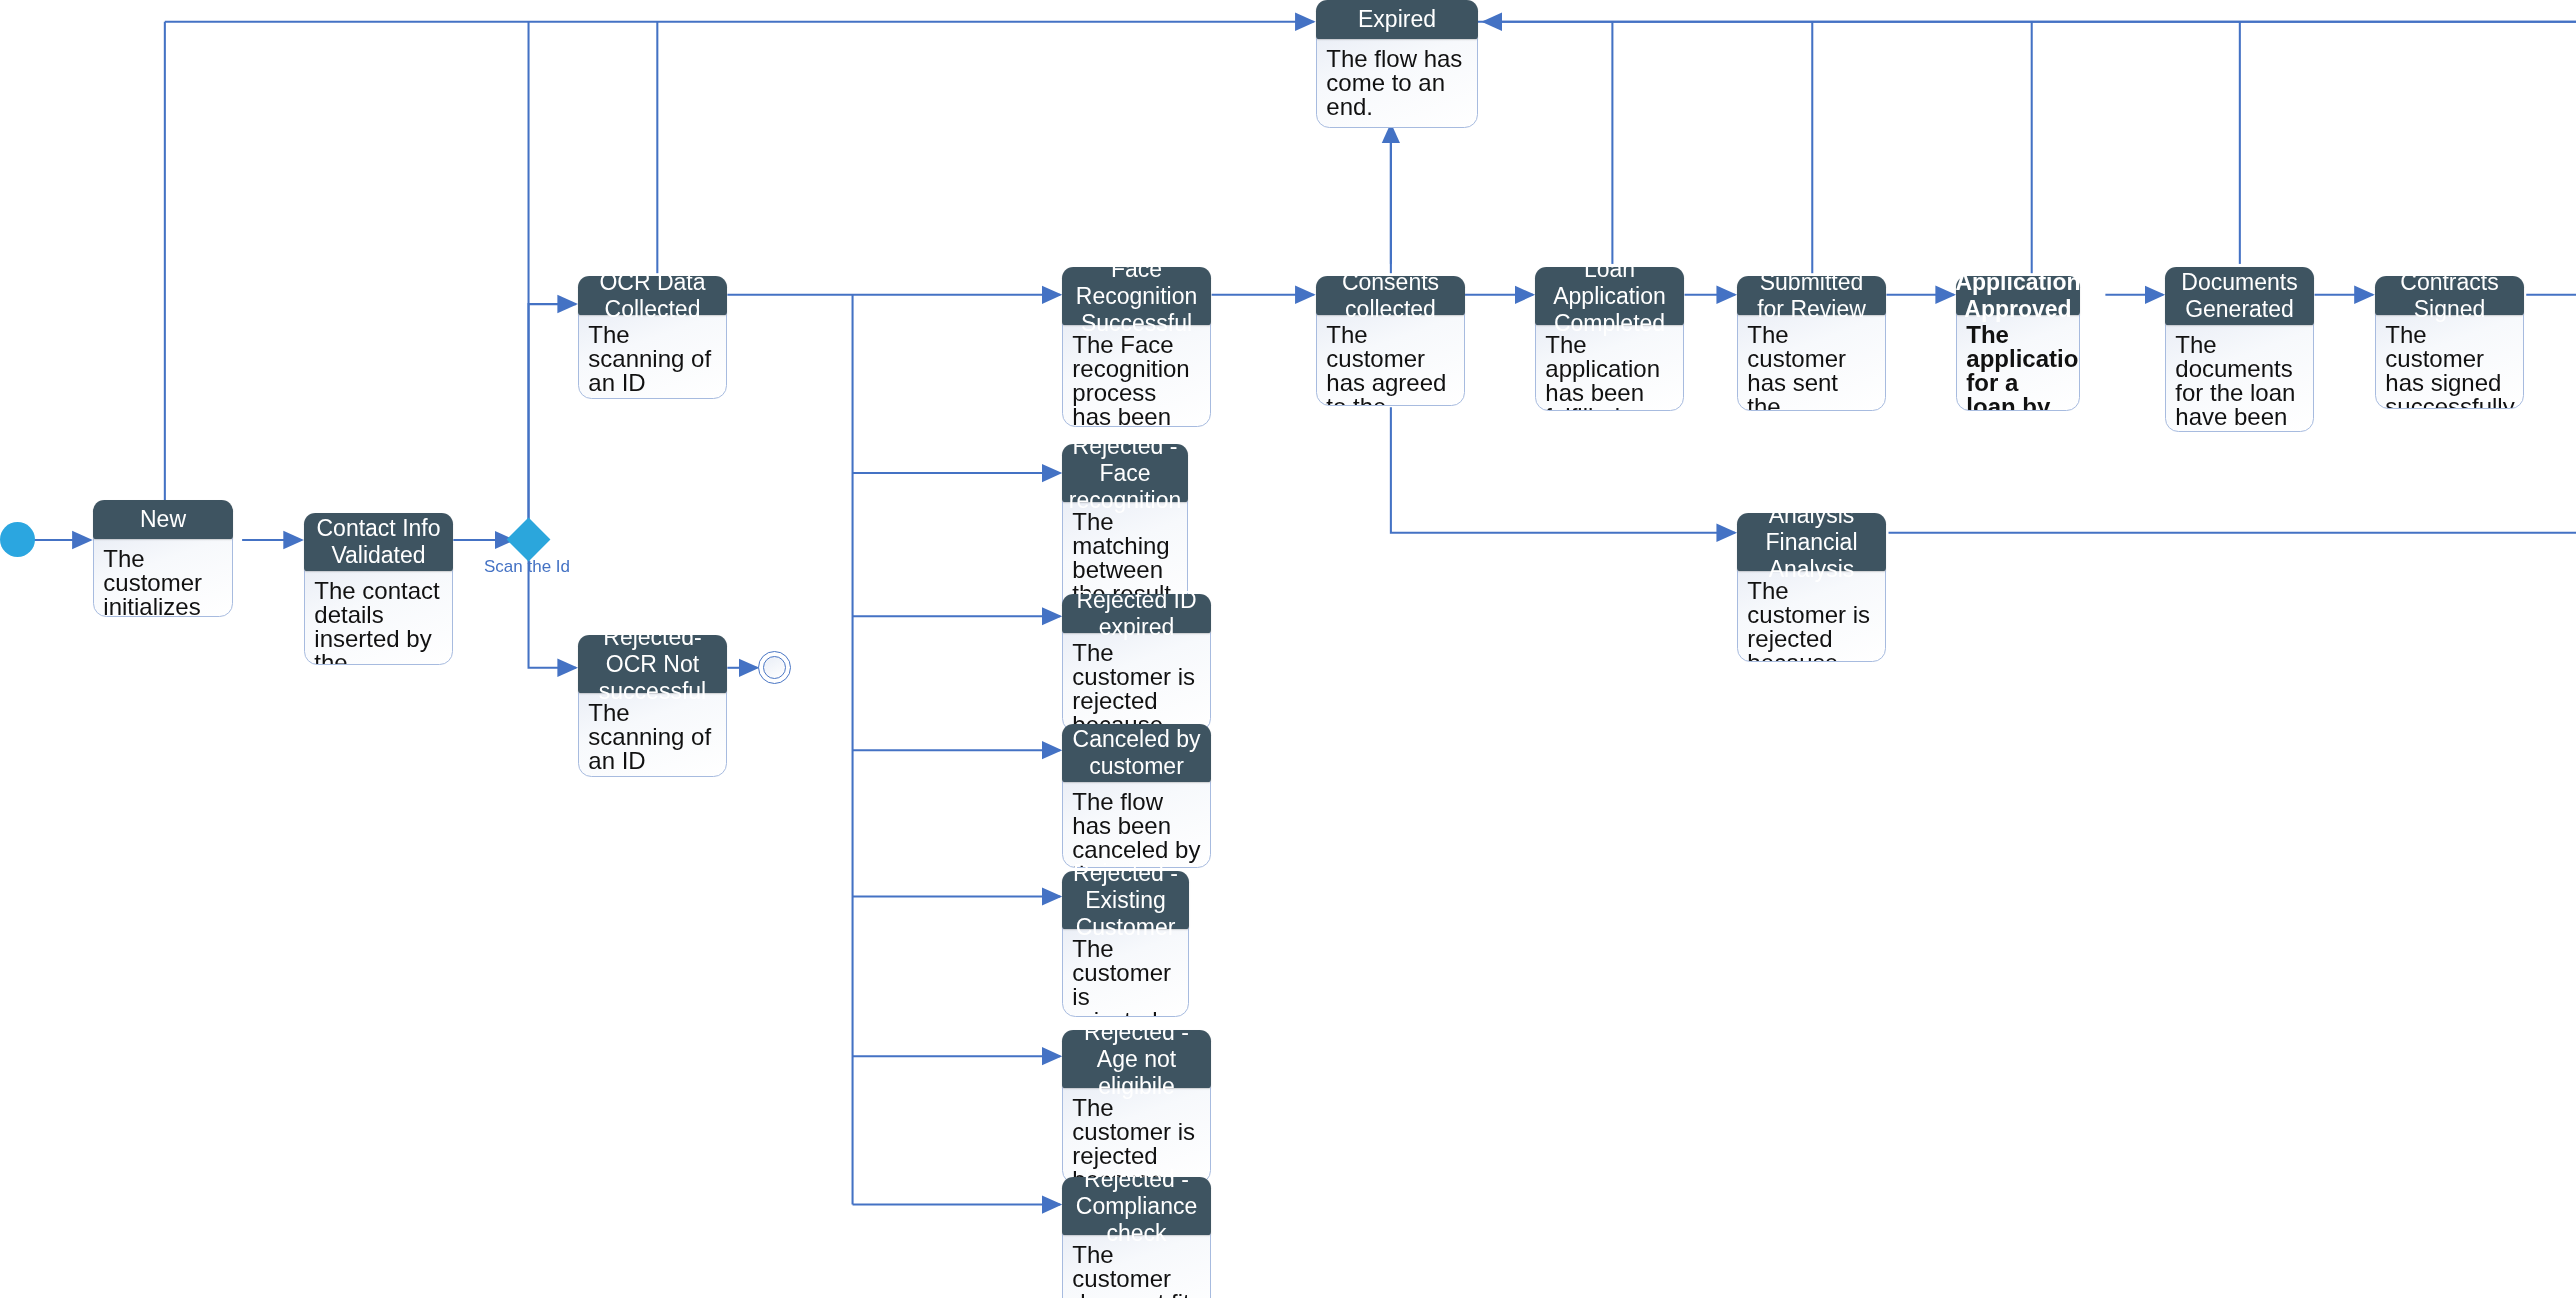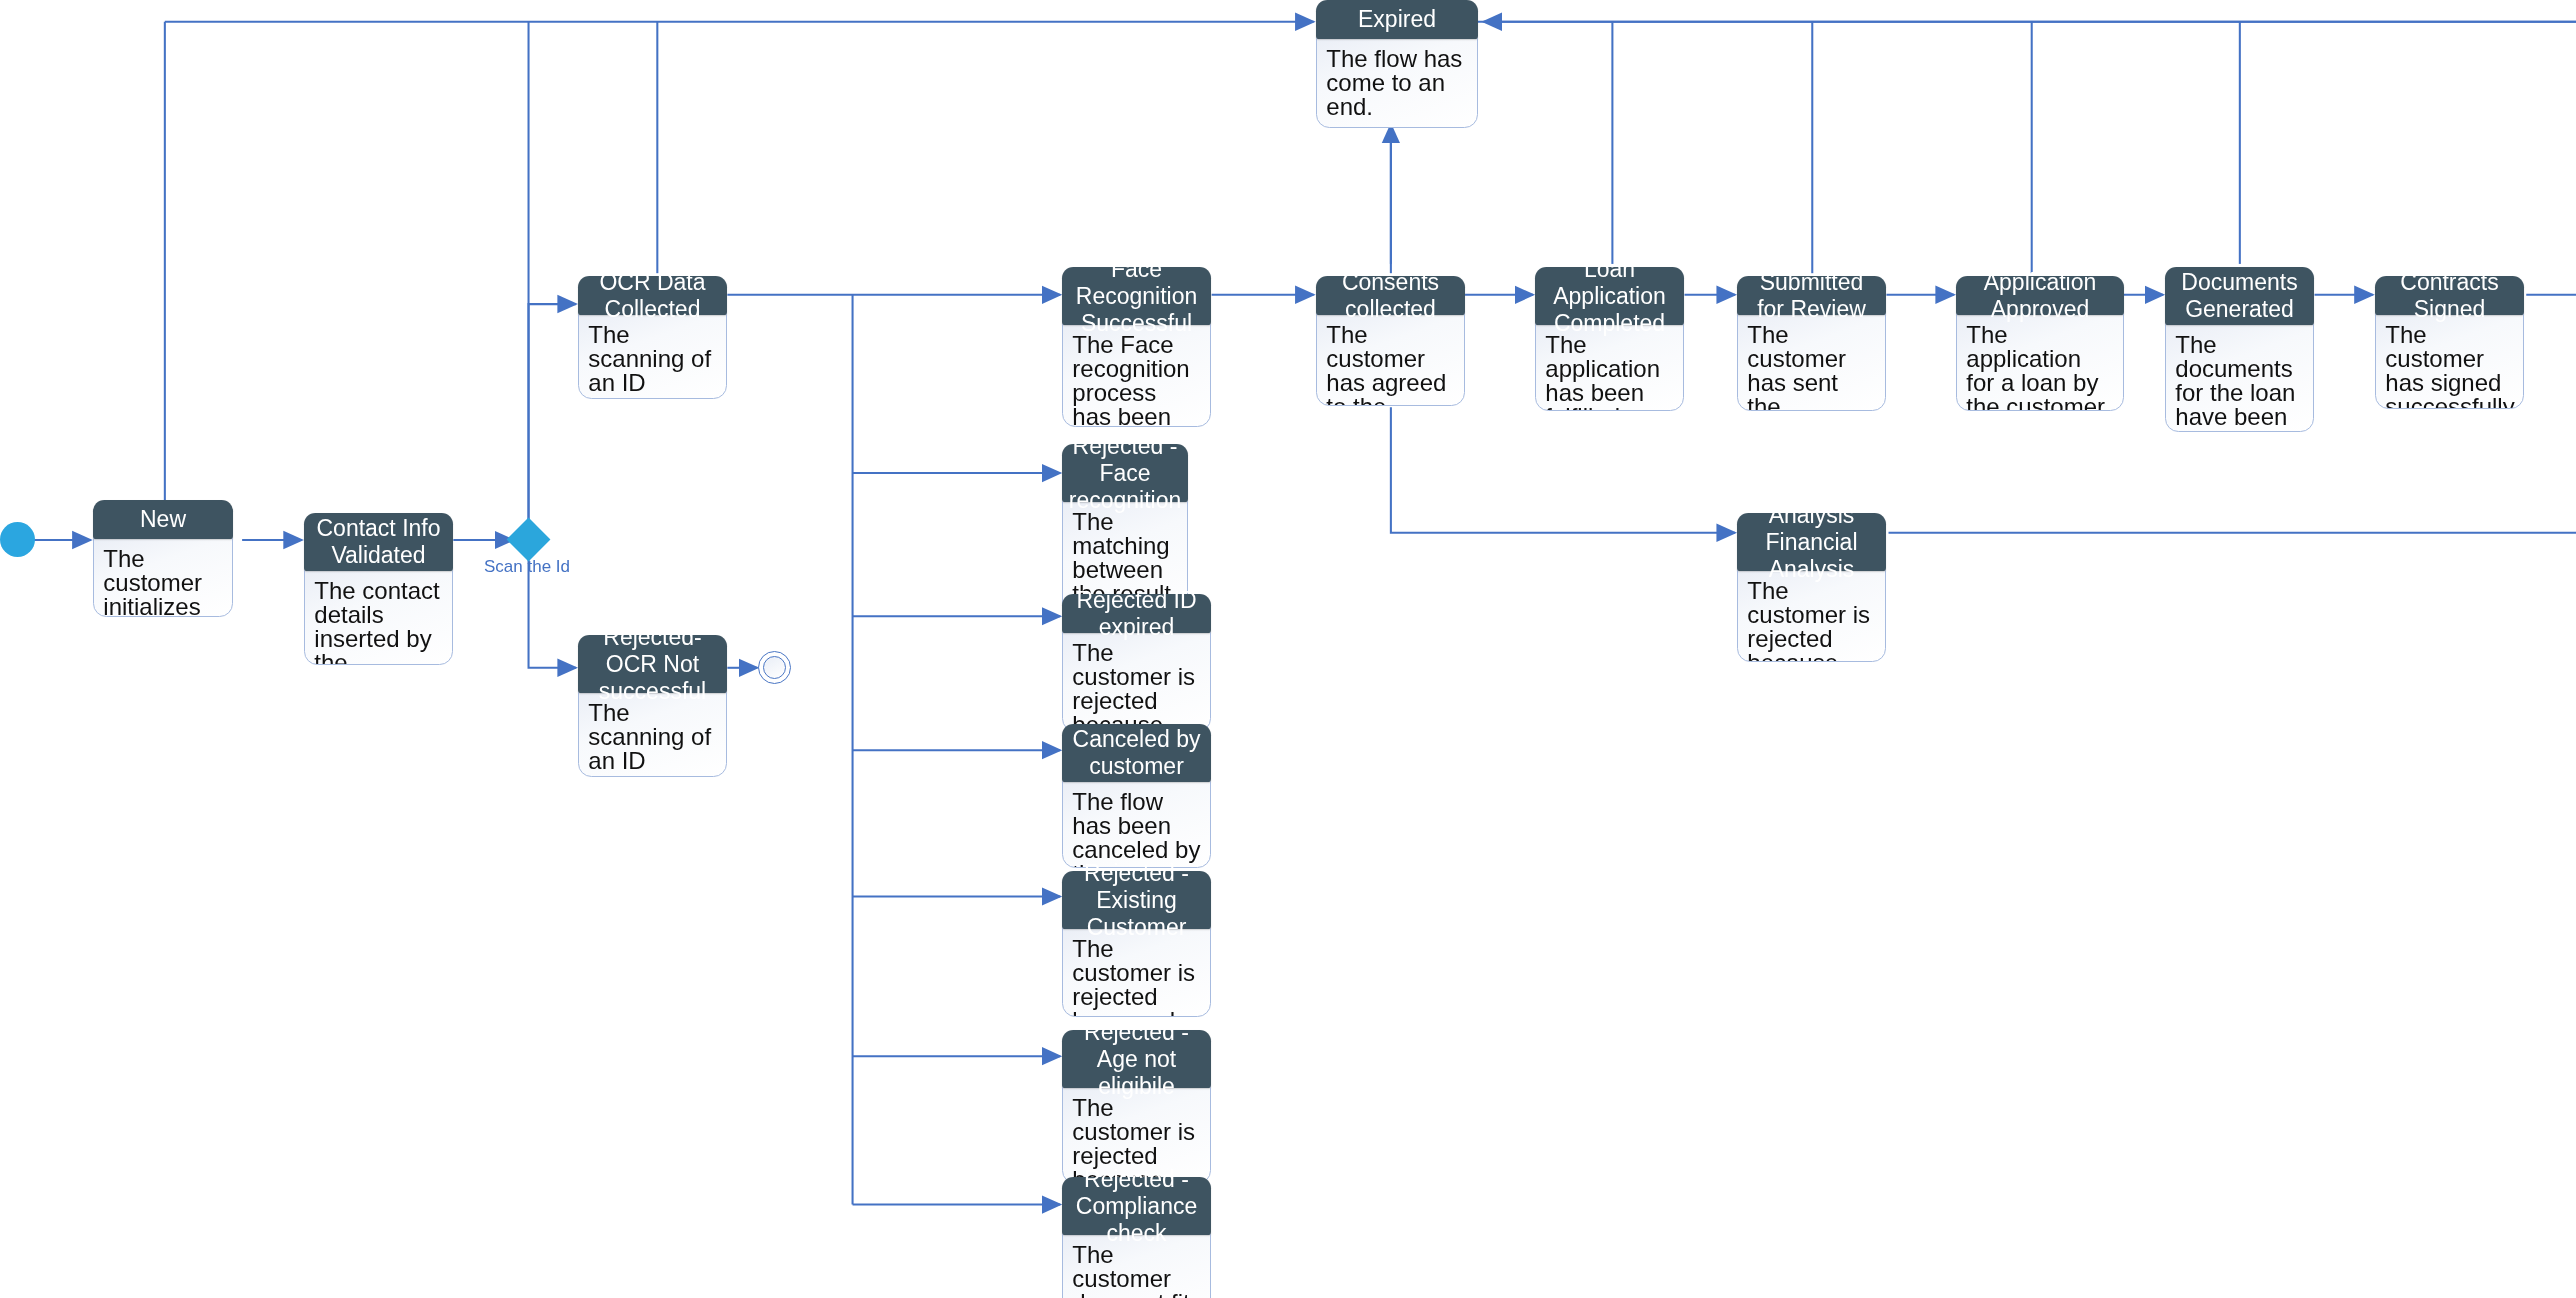--- a/index.html
+++ b/index.html
@@ -199,21 +199,21 @@
   <div class="node h2" style="left:1535px;top:267px;width:149px;">
     <div class="hdr">Loan Application Completed</div>
     <div class="body" style="height:90px;">The application has been fulfilled 100%.</div>
   </div>
 
   <div class="node h1" style="left:1737px;top:276px;width:149px;">
     <div class="hdr">Submitted for Review</div>
     <div class="body" style="height:100px;">The customer has sent the application for review to the bank.</div>
   </div>
 
-  <div class="node h1" style="left:1956px;top:276px;width:168px;">
+  <div class="node h1" style="left:1956px;top:276px;width:124px;font-weight:bold;">
     <div class="hdr">Application Approved</div>
     <div class="body" style="height:100px;">The application for a loan by the customer has been validated by the bank.</div>
   </div>
 
   <div class="node h2" style="left:2165px;top:267px;width:149px;">
     <div class="hdr">Documents Generated</div>
     <div class="body" style="height:111px;">The documents for the loan have been generated and need to be signed by the customer.</div>
   </div>
 
   <div class="node h1" style="left:2375px;top:276px;width:149px;">
@@ -229,21 +229,21 @@
   <div class="node h1" style="left:1062px;top:594px;width:149px;">
     <div class="hdr">Rejected ID expired</div>
     <div class="body" style="height:103px;">The customer is rejected because the ID document is no longer valid.</div>
   </div>
 
   <div class="node h2" style="left:1062px;top:724px;width:149px;">
     <div class="hdr">Canceled by customer</div>
     <div class="body" style="height:90px;">The flow has been canceled by the customer.</div>
   </div>
 
-  <div class="node h2" style="left:1062px;top:871px;width:149px;">
+  <div class="node h2" style="left:1062px;top:871px;width:127px;">
     <div class="hdr">Rejected - Existing Customer</div>
     <div class="body" style="height:92px;">The customer is rejected because he is already a customer.</div>
   </div>
 
   <div class="node h2" style="left:1062px;top:1030px;width:149px;">
     <div class="hdr">Rejected - Age not eligibile</div>
     <div class="body" style="height:100px;">The customer is rejected because their age is not within the interval.</div>
   </div>
 
   <div class="node h2" style="left:1062px;top:1177px;width:149px;">

